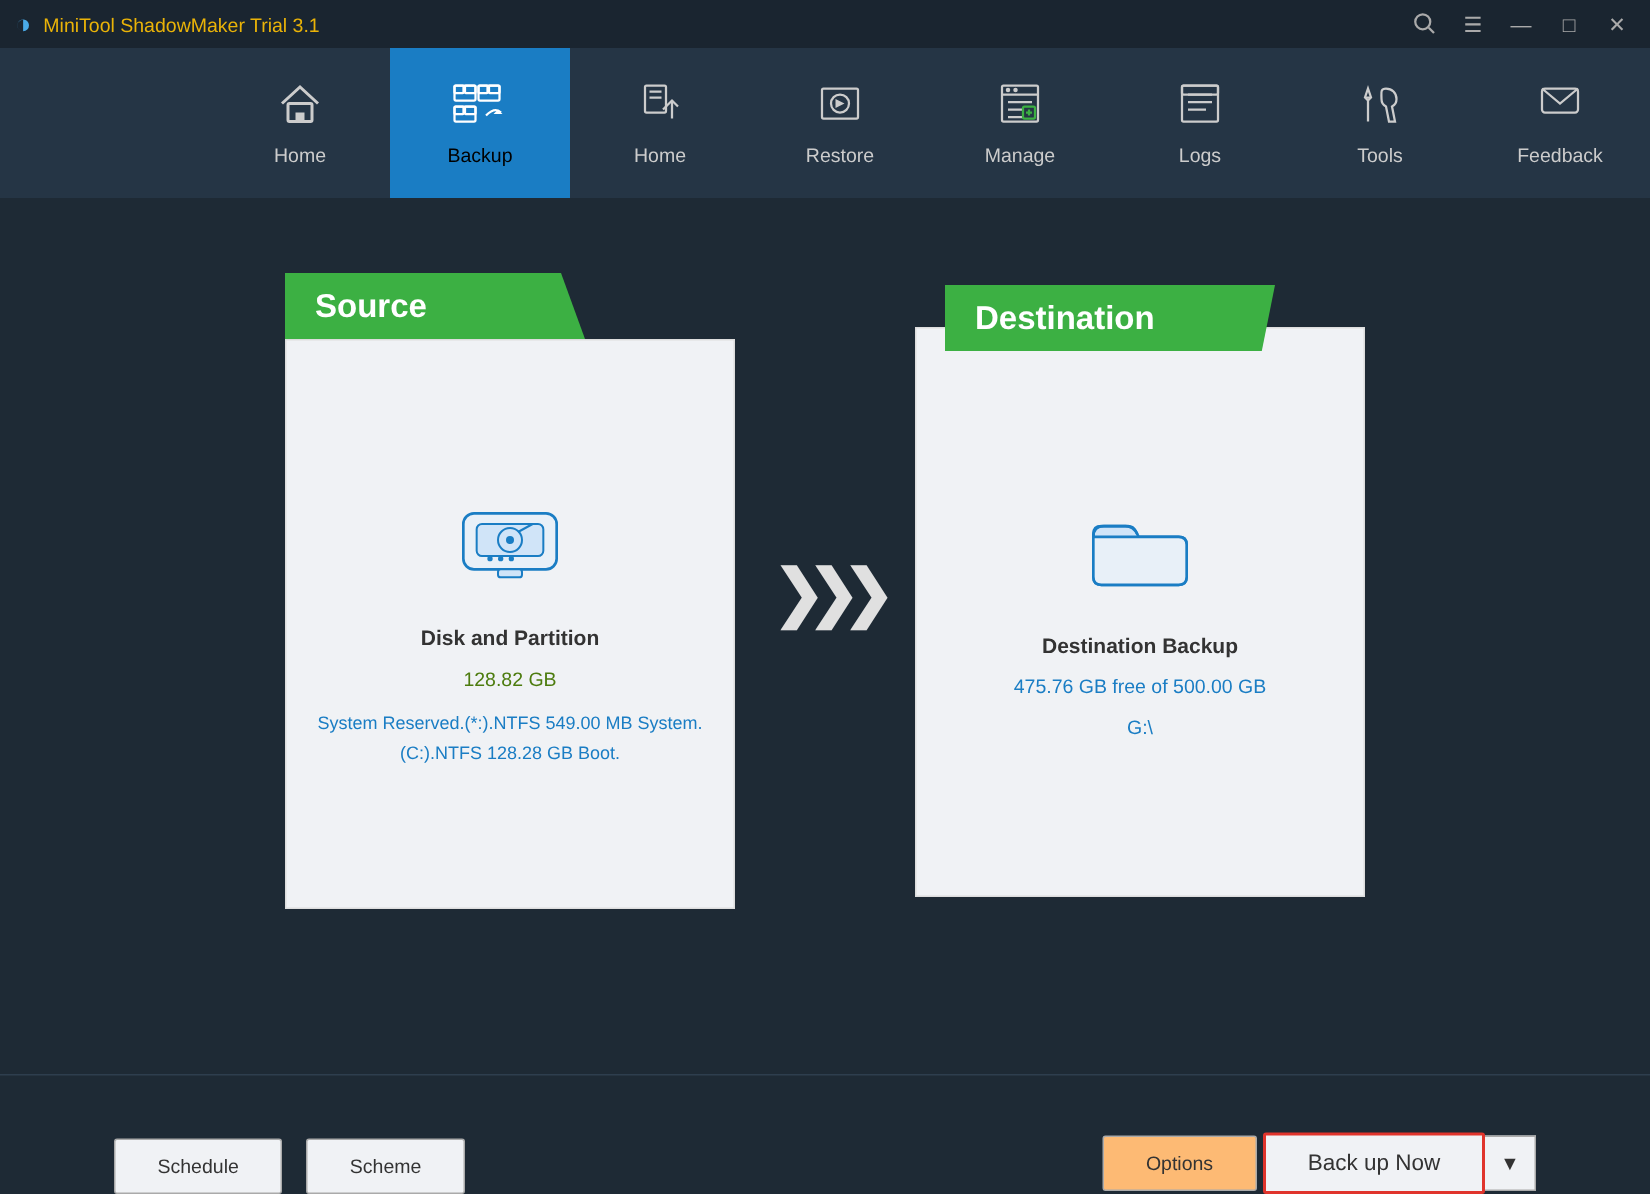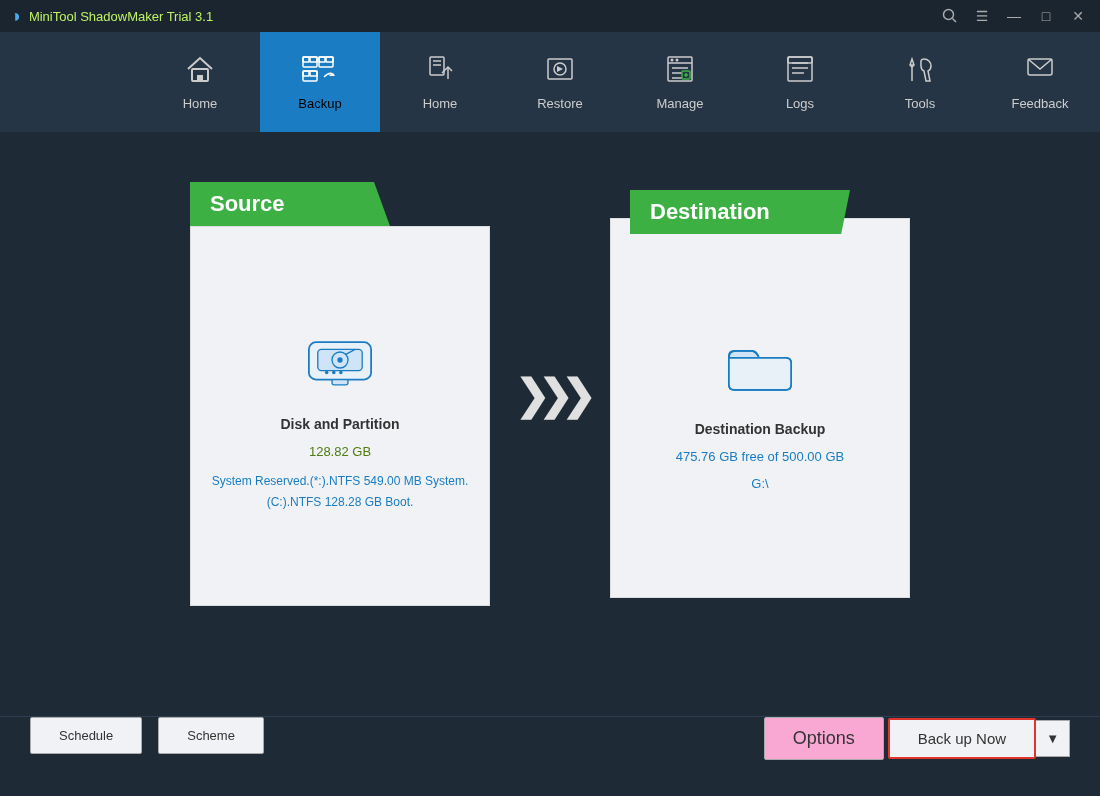--- a/index.html
+++ b/index.html
@@ -20,21 +20,21 @@
       align-items: center;
       padding: 0 10px;
       justify-content: space-between;
     }
     #titlebar-left {
       display: flex;
       align-items: center;
       gap: 8px;
     }
     #titlebar-title {
-      color: #bef264;
+      color: #eab308;
       font-size: 13px;
     }
     #titlebar-controls {
       display: flex;
       gap: 8px;
       align-items: center;
     }
     .title-btn {
       color: #aaa;
       font-size: 14px;
@@ -144,22 +144,22 @@
       justify-content: center;
       width: 120px;
       flex-shrink: 0;
     }
 
     
     #bottombar {
       background: #1e2a35;
       height: 80px;
       display: flex;
-      align-items: flex-start;
-      padding: 0 30px;
+      align-items: flex-end;
+      padding: 0 76px;
       justify-content: space-between;
       border-top: 1px solid #2e3e4e;
     }
     .bottom-left {
       display: flex;
       gap: 16px;
     }
     .bottom-right {
       display: flex;
       gap: 0;
@@ -169,25 +169,25 @@
       background: #f0f2f5;
       color: #333;
       border: 1px solid #aaa;
       padding: 10px 28px;
       font-size: 13px;
       cursor: pointer;
       border-radius: 2px;
     }
 
     .btn-primary {
-      background: #f9a8d4;
+      background: #fdba74;
       color: #333;
       border: 1px solid #aaa;
       padding: 10px 28px;
-      font-size: 18px;
+      font-size: 13px;
       cursor: pointer;
       border-radius: 2px;
     }
 
     .btn-backup-now {
       background: #f0f2f5;
       color: #333;
       border: 2px solid #e0342c;
       padding: 10px 28px;
       font-size: 15px;

